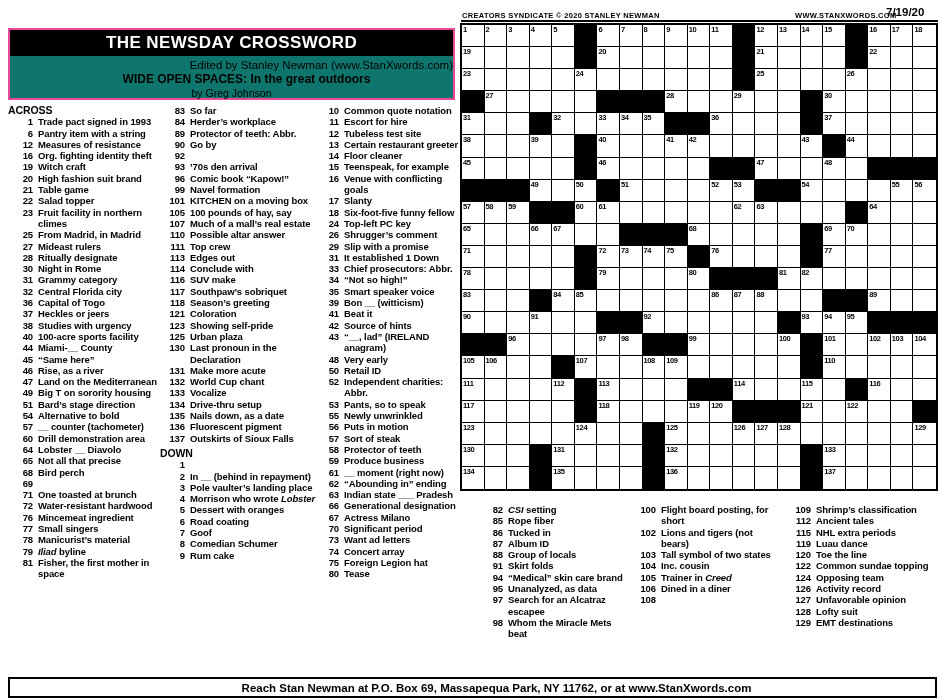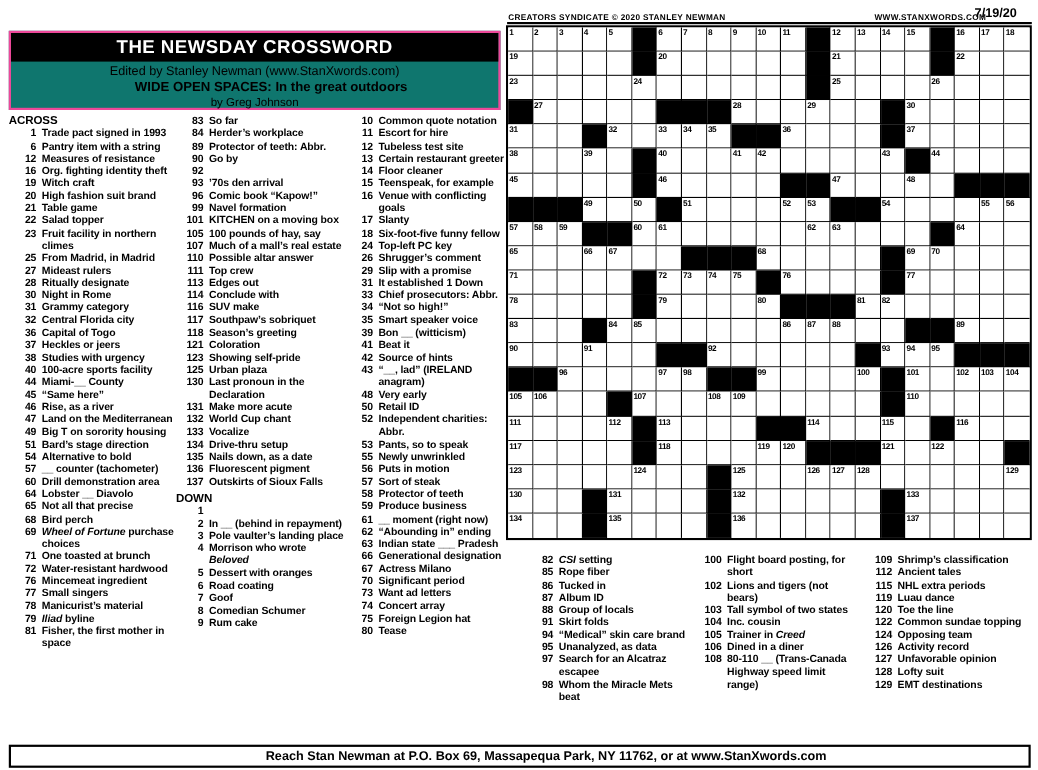--- a/index.html
+++ b/index.html
@@ -11,21 +11,21 @@
   .mast-syn{left:462px;}
   .mast-web{left:795px;}
   .mast-date{left:886px;top:6px;font-size:11.5px;font-weight:700;letter-spacing:0;}
   .mast-rule{left:461px;top:20px;width:477px;height:2px;background:#000;}
 
   
   .title-box{left:8px;top:28px;width:447px;height:72px;border:2px solid #ec4899;box-sizing:border-box;background:#0f766e;}
   .title-bar{background:#000;color:#fff;height:26px;display:flex;align-items:center;justify-content:center;
     font-size:17px;font-weight:700;letter-spacing:.4px;}
   .tline{text-align:center;line-height:14px;}
-  .tline.edited{font-size:11.5px;margin-top:2px;}
+  .tline.edited{font-size:11.5px;margin-top:2px;text-align:right;}
   .tline.theme{font-size:12px;font-weight:700;padding-left:30px;}
   .tline.byline{font-size:10.5px;}
 
   
   .clue-col{position:absolute;font-size:9.5px;font-weight:700;line-height:11.3px;letter-spacing:-.1px;}
   .colA{left:8px;top:105px;width:151px;}
   .colB{left:160px;top:105px;width:157px;}
   .colC{left:318px;top:105px;width:142px;}
   .colD{left:478px;top:504px;width:146px;}
   .colE{left:625px;top:504px;width:152px;}
@@ -187,21 +187,20 @@
     <div class="clue">
       <span class="cnum">65</span>
       <span class="ctext">Not all that precise</span>
     </div>
     <div class="clue">
       <span class="cnum">68</span>
       <span class="ctext">Bird perch</span>
     </div>
     <div class="clue">
       <span class="cnum">69</span>
-      <span class="ctext"><i>Wheel of Fortune</i> purchase choices</span>
     </div>
     <div class="clue">
       <span class="cnum">71</span>
       <span class="ctext">One toasted at brunch</span>
     </div>
     <div class="clue">
       <span class="cnum">72</span>
       <span class="ctext">Water-resistant hardwood</span>
     </div>
     <div class="clue">
@@ -348,21 +347,21 @@
     <div class="clue">
       <span class="cnum">2</span>
       <span class="ctext">In __ (behind in repayment)</span>
     </div>
     <div class="clue">
       <span class="cnum">3</span>
       <span class="ctext">Pole vaulter’s landing place</span>
     </div>
     <div class="clue">
       <span class="cnum">4</span>
-      <span class="ctext">Morrison who wrote <i>Beloved</i></span>
+      <span class="ctext">Morrison who wrote <i>Lobster</i></span>
     </div>
     <div class="clue">
       <span class="cnum">5</span>
       <span class="ctext">Dessert with oranges</span>
     </div>
     <div class="clue">
       <span class="cnum">6</span>
       <span class="ctext">Road coating</span>
     </div>
     <div class="clue">
@@ -598,21 +597,20 @@
     <div class="clue">
       <span class="cnum">105</span>
       <span class="ctext">Trainer in <i>Creed</i></span>
     </div>
     <div class="clue">
       <span class="cnum">106</span>
       <span class="ctext">Dined in a diner</span>
     </div>
     <div class="clue">
       <span class="cnum">108</span>
-      <span class="ctext">80-110 __ (Trans-Canada Highway speed limit range)</span>
     </div>
   </div>
 <div class="clue-col colF">
     <div class="clue">
       <span class="cnum">109</span>
       <span class="ctext">Shrimp’s classification</span>
     </div>
     <div class="clue">
       <span class="cnum">112</span>
       <span class="ctext">Ancient tales</span>

